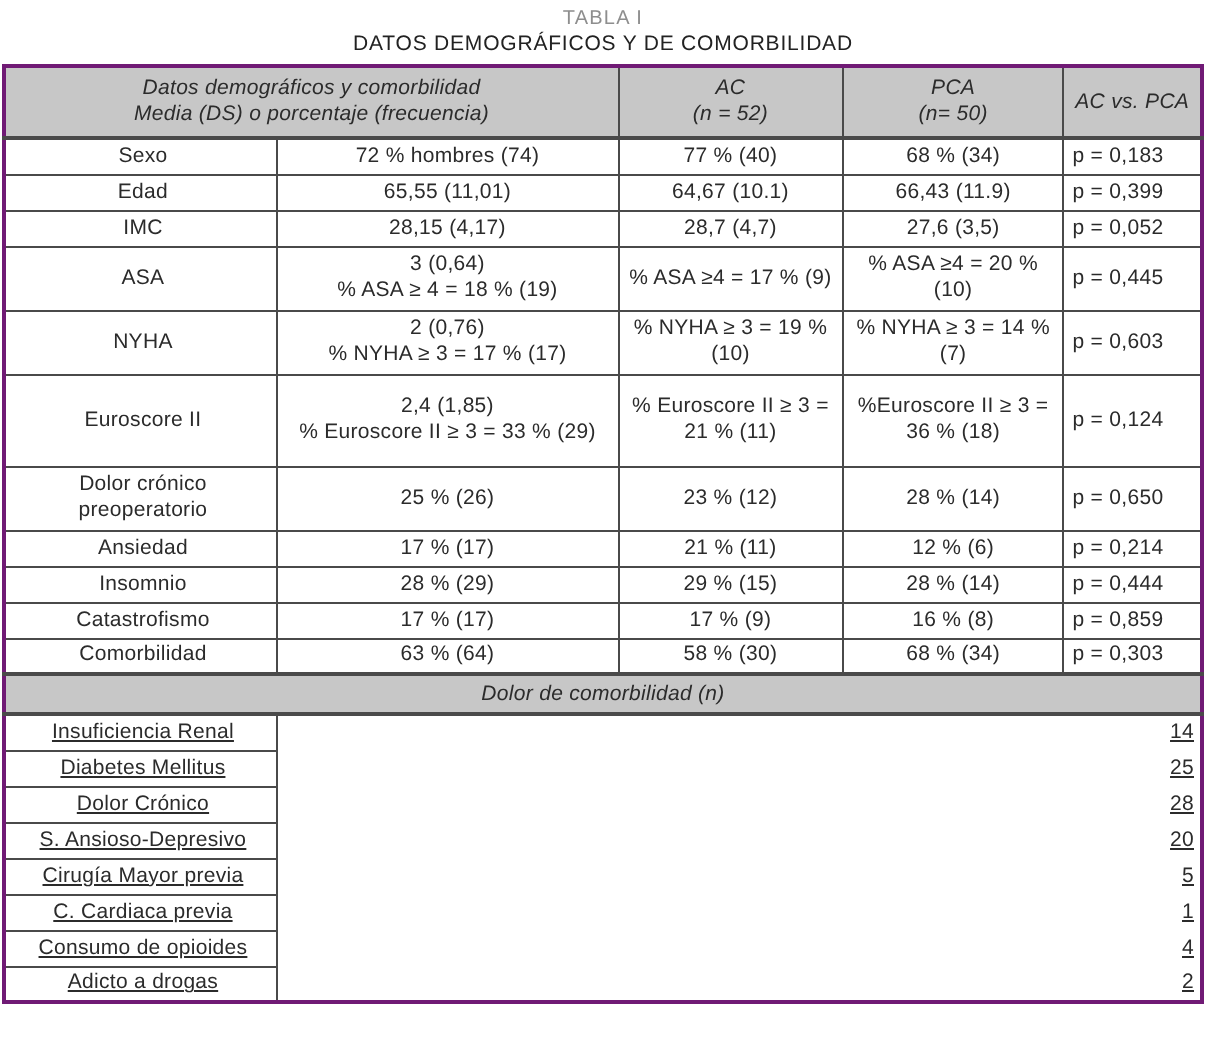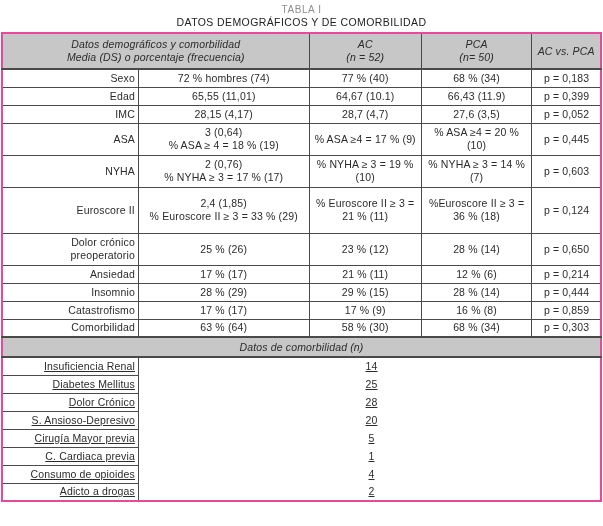--- a/index.html
+++ b/index.html
@@ -2,30 +2,30 @@
 <html><head>
 <meta charset="utf-8">
 <style>
   html,body { margin:0; padding:0; background:#ffffff; }
   body { width:603px; height:526px; font-family:"Liberation Sans", sans-serif; color:#2b2b2b; }
   .page { padding:4px 1px 0 1px; }
 
   .title { text-align:center; font-size:10px; letter-spacing:.6px; color:#8e8e8e; font-weight:normal; line-height:12px; }
   .subtitle { text-align:center; font-size:10.5px; letter-spacing:.4px; color:#222; font-weight:normal; line-height:13px; margin-bottom:3px; }
 
-  table.main { width:601px; border-collapse:collapse; table-layout:fixed; border:2px solid #ec4899; }
+  table.main { width:601px; border-collapse:collapse; table-layout:fixed; border:2px solid #701a75; }
   td { border:1px solid #4a4a4a; font-size:10.5px; line-height:13px; letter-spacing:.15px; padding:1px 3px; vertical-align:middle; white-space:pre-line; overflow:hidden; }
 
   tr.hdr td { background:#c7c7c7; font-style:italic; text-align:center; border-bottom:2px solid #4a4a4a; height:32px; }
   tr.secbar td { background:#c7c7c7; font-style:italic; text-align:center; border-top:2px solid #4a4a4a; border-bottom:2px solid #4a4a4a; height:16px; }
 
-  td.lbl { text-align:right; padding-left:5px; }
+  td.lbl { text-align:center; padding-left:5px; }
   td.ctr { text-align:center; }
-  td.pcol { text-align:center; padding-left:4px; }
-  td.open { border-top:none; border-bottom:none; border-right:none; padding-left:7px; text-align:center; }
+  td.pcol { text-align:left; padding-left:4px; }
+  td.open { border-top:none; border-bottom:none; border-right:none; padding-left:7px; text-align:right; }
 
   tr.h1 { height:18px; }
   tr.h2 { height:32px; }
   tr.h3 { height:46px;padding-left:31px; }
   tr.hb { height:18px;text-decoration:underline; }
 </style>
 </head>
 <body>
 
 <div class="page">
@@ -124,21 +124,21 @@
     </tr>
     <tr class="h1">
       <td class="lbl">Comorbilidad</td>
       <td class="ctr">63 % (64)</td>
       <td class="ctr">58 % (30)</td>
       <td class="ctr">68 % (34)</td>
       <td class="pcol">p = 0,303</td>
     </tr>
 
     <tr class="secbar">
-      <td colspan="5">Datos de comorbilidad (n)</td>
+      <td colspan="5">Dolor de comorbilidad (n)</td>
     </tr>
 
     <tr class="hb">
       <td class="lbl">Insuficiencia Renal</td>
       <td class="open" colspan="4">14</td>
     </tr>
     <tr class="hb">
       <td class="lbl">Diabetes Mellitus</td>
       <td class="open" colspan="4">25</td>
     </tr>

